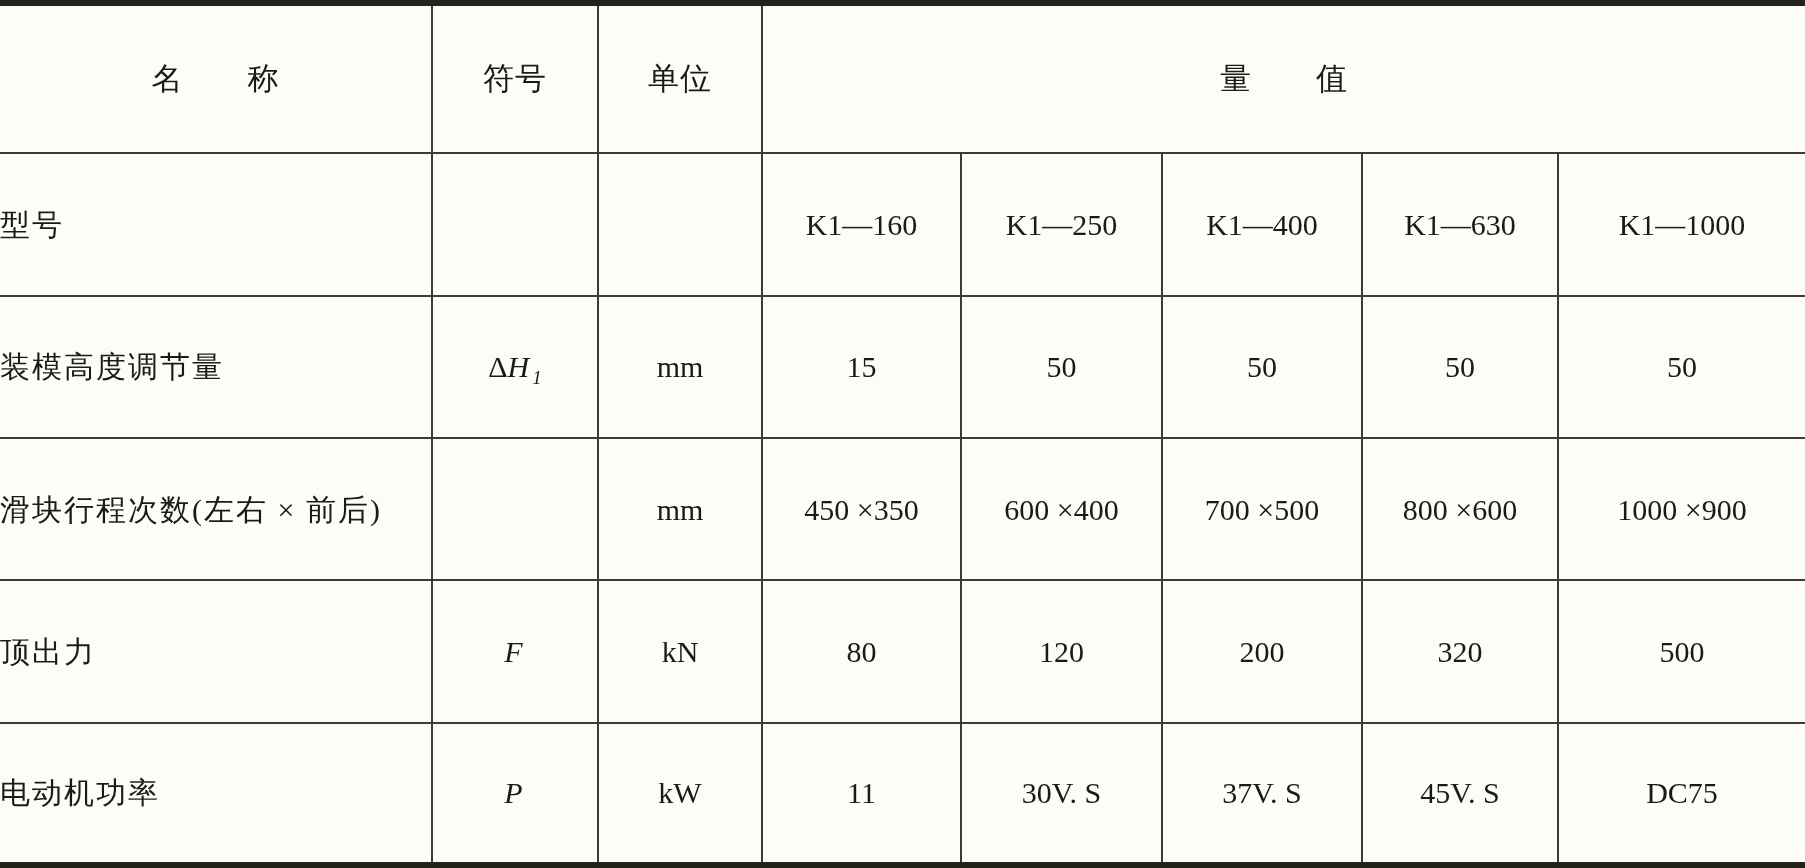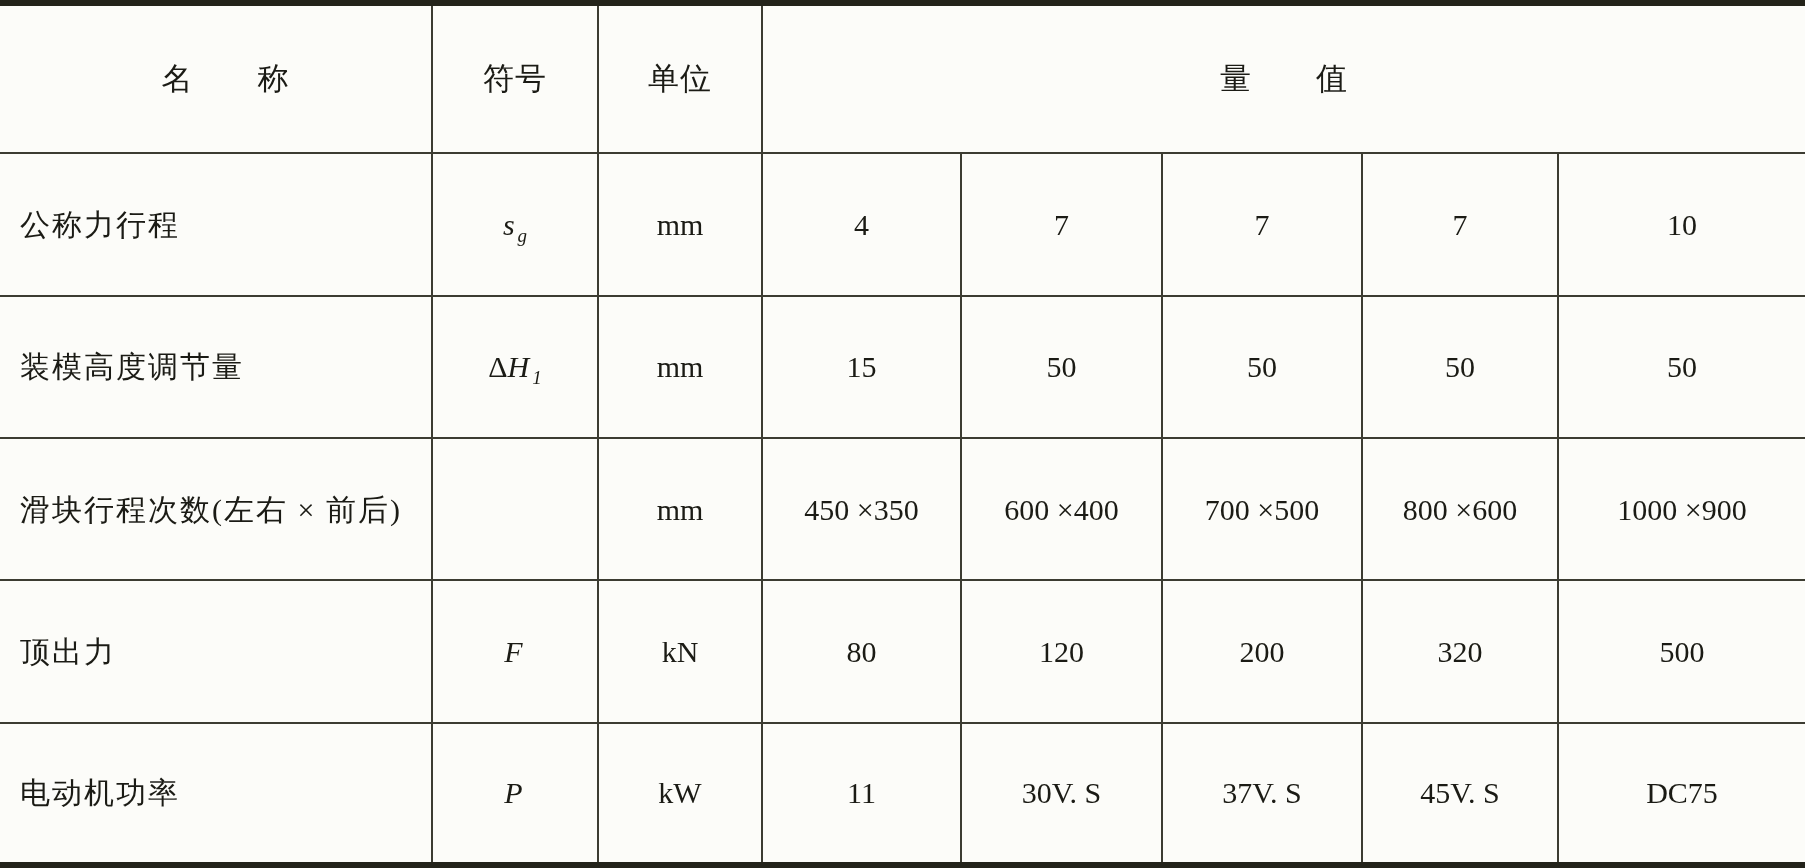--- a/index.html
+++ b/index.html
@@ -28,21 +28,21 @@
   table.spec td {
     border: 2px solid #3c3c32;
     padding: 0;
     vertical-align: middle;
     font-size: 30px;
     line-height: 1.1;
     white-space: nowrap;
     overflow: hidden;
   }
   
-  table.spec td:first-child { border-left: none; padding-left: 20px; }
+  table.spec td:first-child { border-left: none; }
   table.spec td.lastcol    { border-right: none; }
   table.spec tr.hdr td     { border-top: none; }
   table.spec tr.last td    { border-bottom: none; }
 
   tr.hdr  { height: 76px; }
   tr.row  { height: 72px; }
 
   td.c-name {
     text-align: left;
     padding-left: 10px;
@@ -77,32 +77,32 @@
     </colgroup>
 
     <tbody>
         <tr class="hdr">
       <td class="c-center">名　　称</td>
       <td class="c-center">符号</td>
       <td class="c-center">单位</td>
       <td class="c-center lastcol" colspan="5">量　　值</td>
     </tr>
 
+    <tr class="row">
+      <td class="c-name">型号</td>
+      <td class="c-center"><span class="sym-pre"></span><span class="sym-main"></span><sub></sub></td>
+      <td class="c-center"></td>
+      <td class="c-center">K1—160</td>
+      <td class="c-center">K1—250</td>
+      <td class="c-center">K1—400</td>
+      <td class="c-center">K1—630</td>
+      <td class="c-center lastcol">K1—1000</td>
+    </tr>
 
 
-    <tr class="row">
-      <td class="c-name">公称力行程</td>
-      <td class="c-center"><span class="sym-pre"></span><span class="sym-main">s</span><sub>g</sub></td>
-      <td class="c-center">mm</td>
-      <td class="c-center">4</td>
-      <td class="c-center">7</td>
-      <td class="c-center">7</td>
-      <td class="c-center">7</td>
-      <td class="c-center lastcol">10</td>
-    </tr>
 
 
 
 
     <tr class="row">
       <td class="c-name">装模高度调节量</td>
       <td class="c-center"><span class="sym-pre">Δ</span><span class="sym-main">H</span><sub>1</sub></td>
       <td class="c-center">mm</td>
       <td class="c-center">15</td>
       <td class="c-center">50</td>

